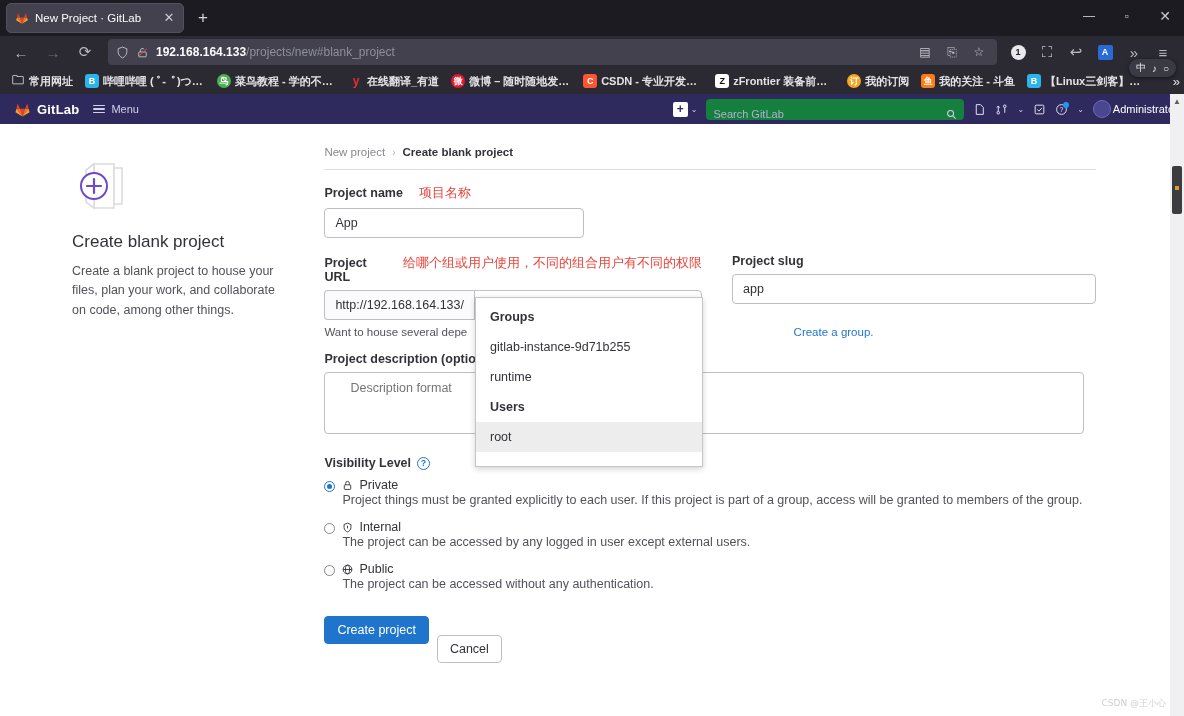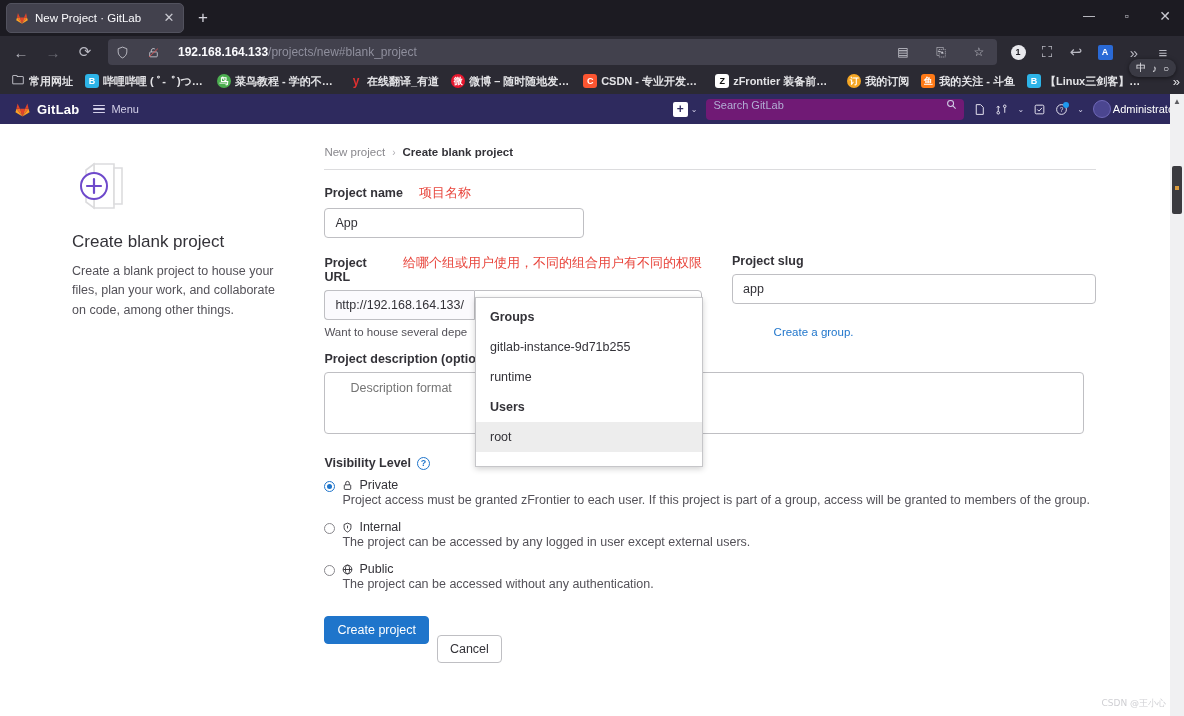--- a/index.html
+++ b/index.html
@@ -37,21 +37,21 @@
   .winbtn.close { font-size:14px; }
 
   .navbar {
     height:32px; background:#2b2a33; display:flex; align-items:center; padding:0 6px; gap:2px;
   }
   .navicon { width:30px;height:28px; display:flex;align-items:center;justify-content:center;
              color:#b9b9c2; font-size:15px; }
   .navicon.dim { color:#6c6c75; }
   .urlbar {
     flex:1 1 auto; height:26px; margin:0 6px; background:#42414d; border-radius:4px;
-    display:flex; align-items:center; padding:0 8px; gap:18px; min-width:0;
+    display:flex; align-items:center; padding:0 8px; gap:7px; min-width:0;
   }
   .urlbar .u-text { font-size:12px; color:#8f8f9d; white-space:nowrap; overflow:hidden; }
   .urlbar .u-text b { color:#fbfbfe; font-weight:600; }
   .urlbar .spacer { flex:1 1 auto; }
   .ubtn { width:20px;height:20px;display:flex;align-items:center;justify-content:center;color:#c9c9d1;font-size:12px;}
   .navright { display:flex; align-items:center; gap:3px; padding-right:2px; position:relative;}
   .navright .navicon { width:26px; }
   .ext-blue { background:#2a6ad6; color:#fff; border-radius:2px; width:15px;height:15px;
               font-size:9px; display:flex;align-items:center;justify-content:center; font-weight:bold;}
   .badge-num { width:15px;height:15px;border-radius:50%;background:#e8e8ed;color:#1c1b22;
@@ -86,22 +86,22 @@
   .gl-hamb { display:flex; flex-direction:column; gap:2px; }
   .gl-hamb i { display:block; width:12px;height:1.5px;background:#d3d0e8;border-radius:1px; }
   .gl-spacer { flex:1 1 auto; }
   .gl-right { display:flex; align-items:center; gap:9px; }
   .gl-plus {
     width:15px;height:15px;border-radius:2px;background:#fff;color:#2e2a5e;
     display:flex;align-items:center;justify-content:center;font-size:12px;font-weight:bold;line-height:1;
   }
   .gl-chev { font-size:8px; color:#d3d0e8; }
   .gl-search {
-    width:258px; height:21px; background:#701a75; border-radius:4px;
-    display:flex; align-items:flex-start; padding:0 7px; gap:16px;
+    width:258px; height:21px; background:#15803d; border-radius:4px;
+    display:flex; align-items:flex-end; padding:0 7px; gap:16px;
   }
   .gl-search input {
     flex:1 1 auto; background:transparent; border:0; outline:none;
     color:#d3d0e8; font-size:11px; font-family:"Liberation Sans", sans-serif;
   }
   .gl-search input::placeholder { color:#b2aed4; }
   .gl-ico { color:#e6e4f1; font-size:12px; display:flex; align-items:center; }
   .gl-avatarwrap { display:flex; align-items:center; gap:2px; }
   .gl-avatar {
     width:18px;height:18px;border-radius:50%;background:#4b4690;border:1px solid #6f68b8;
@@ -141,21 +141,21 @@
   .select-box {
     height:30px; border:1px solid #bfbfc3; border-radius:0 4px 4px 0; background:#fff;
     display:flex; align-items:center; padding:0 8px 0 10px; font-size:12.5px; color:#333238;
   }
   .select-box .val { flex:1 1 auto; }
   .select-box .caret { font-size:9px; color:#333238; }
   .slug-col { margin-left:30px; }
   .slug-input { width:364px; }
 
   .helper { font-size:11.5px; color:#535158; margin-bottom:14px; }
-  .helper a { color:#1f75cb; text-decoration:none; }
+  .helper a { color:#1f75cb; text-decoration:none;margin-left:20px; }
 
   .ta {
     width:760px; height:62px; border:1px solid #bfbfc3; border-radius:4px;
     font-size:12.5px; color:#9a999e; padding:8px 25px; resize:none; outline:none;
     font-family:"Liberation Sans", sans-serif; background:#fff;
   }
 
   .vis-head { display:flex; align-items:center; gap:6px; margin:18px 0 8px 0; }
   .qmark {
     width:13px;height:13px;border-radius:50%;border:1.3px solid #1f75cb;color:#1f75cb;
@@ -472,21 +472,21 @@
         <div class="vis-opt">
           <span class="radio on"></span>
           <div class="vis-body">
             <div class="vis-name">
               <svg width="11" height="11" viewBox="0 0 24 24">
                 <rect x="5" y="10.5" width="14" height="10" rx="1.5" fill="none" stroke="#333238" stroke-width="2"></rect>
                 <path d="M8 10.5 V7 A4 4 0 0 1 16 7 V10.5" fill="none" stroke="#333238" stroke-width="2"></path>
               </svg>
               <span>Private</span>
             </div>
-            <div class="vis-desc">Project access must be granted zFrontier to each user. If this project is part of a group, access will be granted to members of the group.</div>
+            <div class="vis-desc">Project things must be granted explicitly to each user. If this project is part of a group, access will be granted to members of the group.</div>
           </div>
         </div>
 
         <div class="vis-opt">
           <span class="radio"></span>
           <div class="vis-body">
             <div class="vis-name">
               <svg width="11" height="11" viewBox="0 0 24 24">
                 <path d="M12 2.5 L19.5 5.5 V12 C19.5 17 15.5 20.5 12 21.8 C8.5 20.5 4.5 17 4.5 12 V5.5 Z" fill="none" stroke="#333238" stroke-width="2"></path>
                 <line x1="12" y1="8" x2="12" y2="14" stroke="#333238" stroke-width="2"></line>

